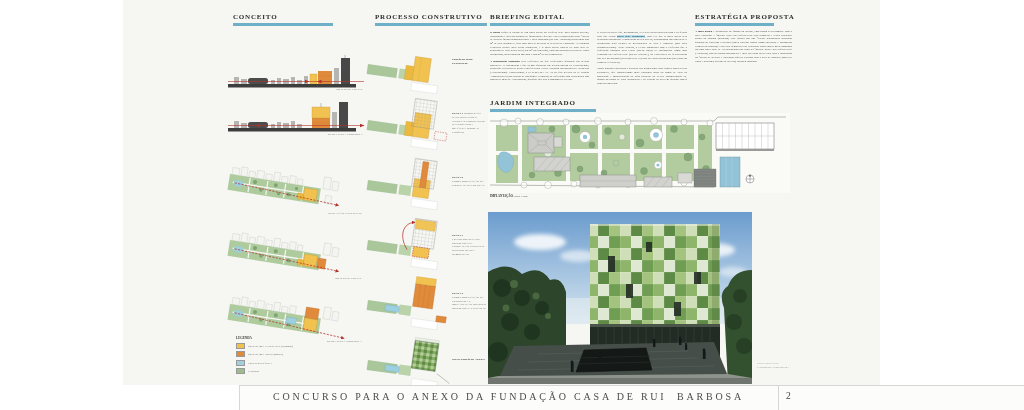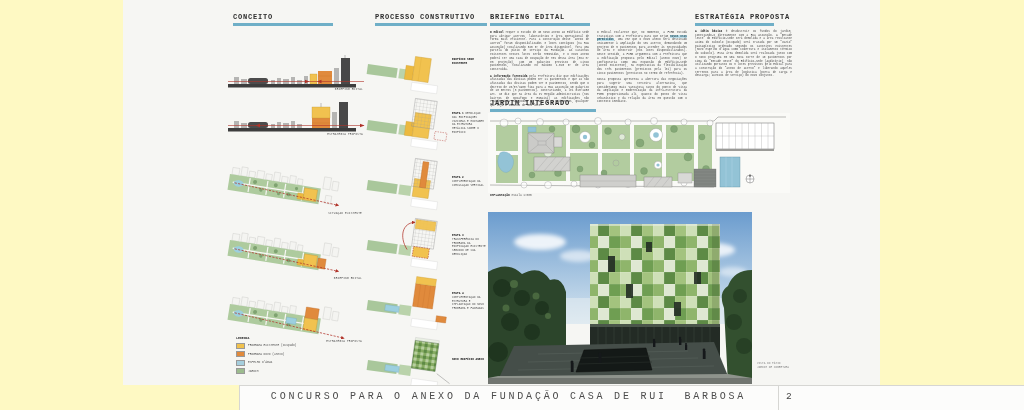--- a/index.html
+++ b/index.html
@@ -1,17 +1,17 @@
 <!DOCTYPE html>
 <html><head>
 <meta charset="utf-8">
 <style>
   html,body{margin:0;padding:0;background:#eceeeb;}
   .page{position:relative;width:1024px;height:410px;overflow:hidden;
-        font-family:Liberation Mono, monospace;background:#fef9c3;}
+        font-family:Liberation Serif, serif;background:#ffffff;}
   .abs{position:absolute;}
   .board{left:123px;top:0;width:757px;height:385px;background:#f6f6f3;}
   .hdr{font-size:7px;font-weight:bold;letter-spacing:.8px;color:#2d2d2d;white-space:nowrap;}
   .rule{height:2.6px;background:#6fafc7;}
   .body-txt{font-size:2.8px;line-height:1.32;color:#4a4a4a;text-align:justify;}
   .body-txt b{color:#222;}
   .hl{background:#bfe2ee;font-weight:bold;color:#1f4854;}
   .cap{font-size:2.8px;color:#555;letter-spacing:.2px;text-align:right;width:120px;}
   .pcap{font-size:2.8px;line-height:1.35;color:#555;width:34px;}
   .pcap b{color:#222;}

